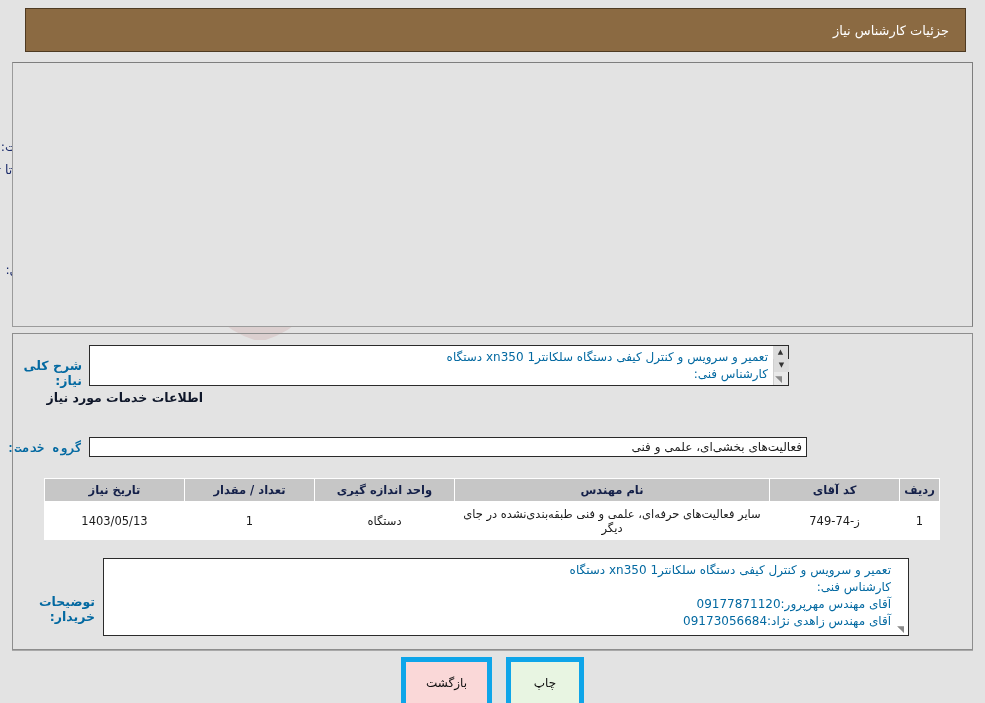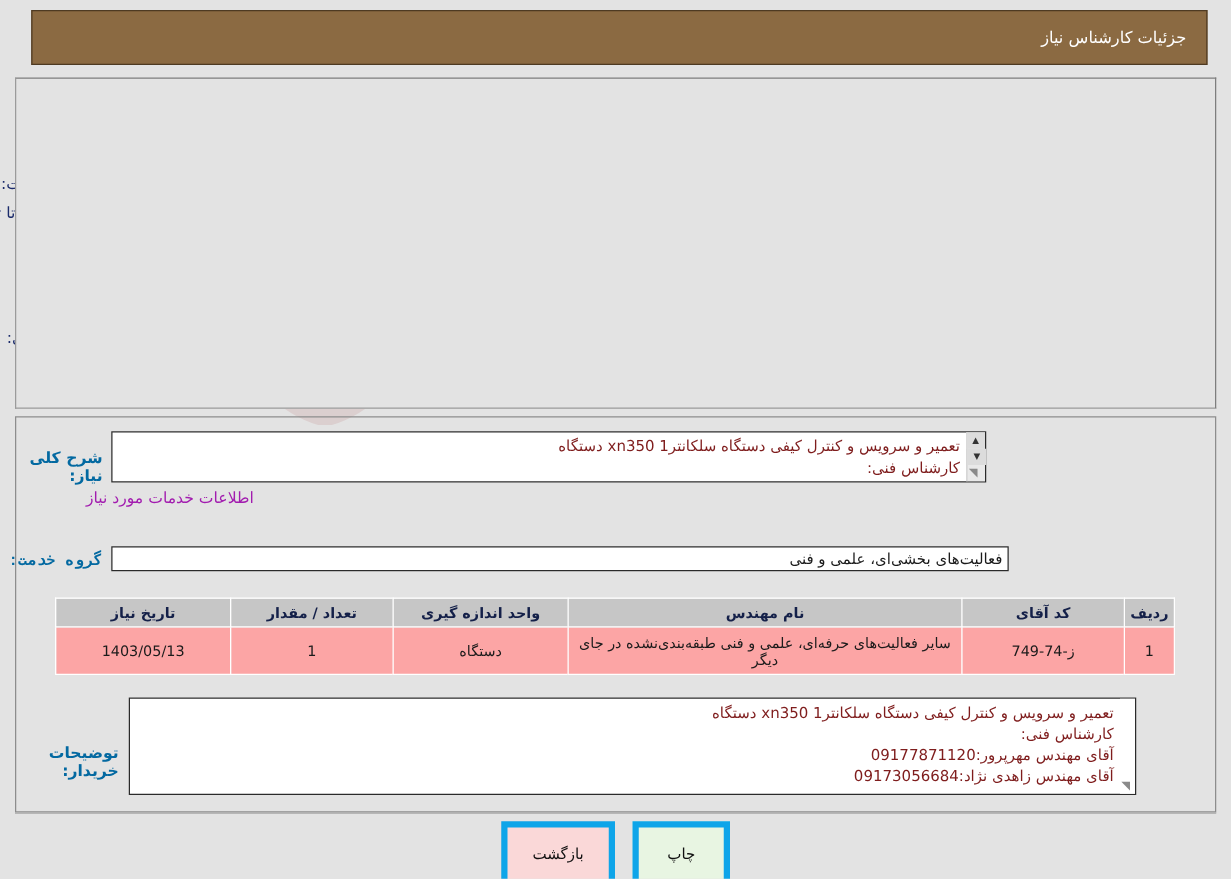--- a/index.html
+++ b/index.html
@@ -134,21 +134,21 @@
   .ta-wrap {
     position: absolute;
     border: 1px solid #2b2b2b;
     background: #fff;
     display: flex;
     flex-direction: row-reverse;
   }
   .ta-body {
     flex: 1;
     font-size: 12px;
-    color: #7f1d1d;
+    color: #0369a1;
     padding: 3px 5px 0 2px;
     line-height: 17px;
     text-align: right;
     white-space: pre-line;
     overflow: hidden;
     font-family: "DejaVu Sans", sans-serif;
   }
   .ta-scroll {
     width: 15px;
     background: #e9e9e9;
@@ -170,22 +170,22 @@
     color: #8a8a8a;
     font-size: 9px;
     line-height: 10px;
     transform: scaleX(-1);
   }
 
   
   .sec-title {
     position: absolute;
     font-size: 12.5px;
-    font-weight: normal;
-    color: #a21caf;
+    font-weight: bold;
+    color: #0f172a;
   }
   .bold-label {
     font-size: 12.5px;
     font-weight: bold;
     color: #0369a1;
   }
 
   
   .tbl {
     position: absolute;
@@ -199,21 +199,21 @@
     background: #c6c6c6;
     border: 1px solid #ffffff;
     color: #142049;
     font-weight: bold;
     height: 23px;
     padding: 2px 4px;
     text-align: center;
     font-size: 11.5px;
   }
   .tbl td {
-    background: #fca5a5;
+    background: #ffffff;
     border: 1px solid #ffffff;
     color: #1b1b1b;
     height: 38px;
     padding: 3px 6px;
     text-align: center;
     font-size: 11.5px;
     vertical-align: middle;
   }
   .tbl td.num { font-family: "DejaVu Sans", sans-serif; }
 

